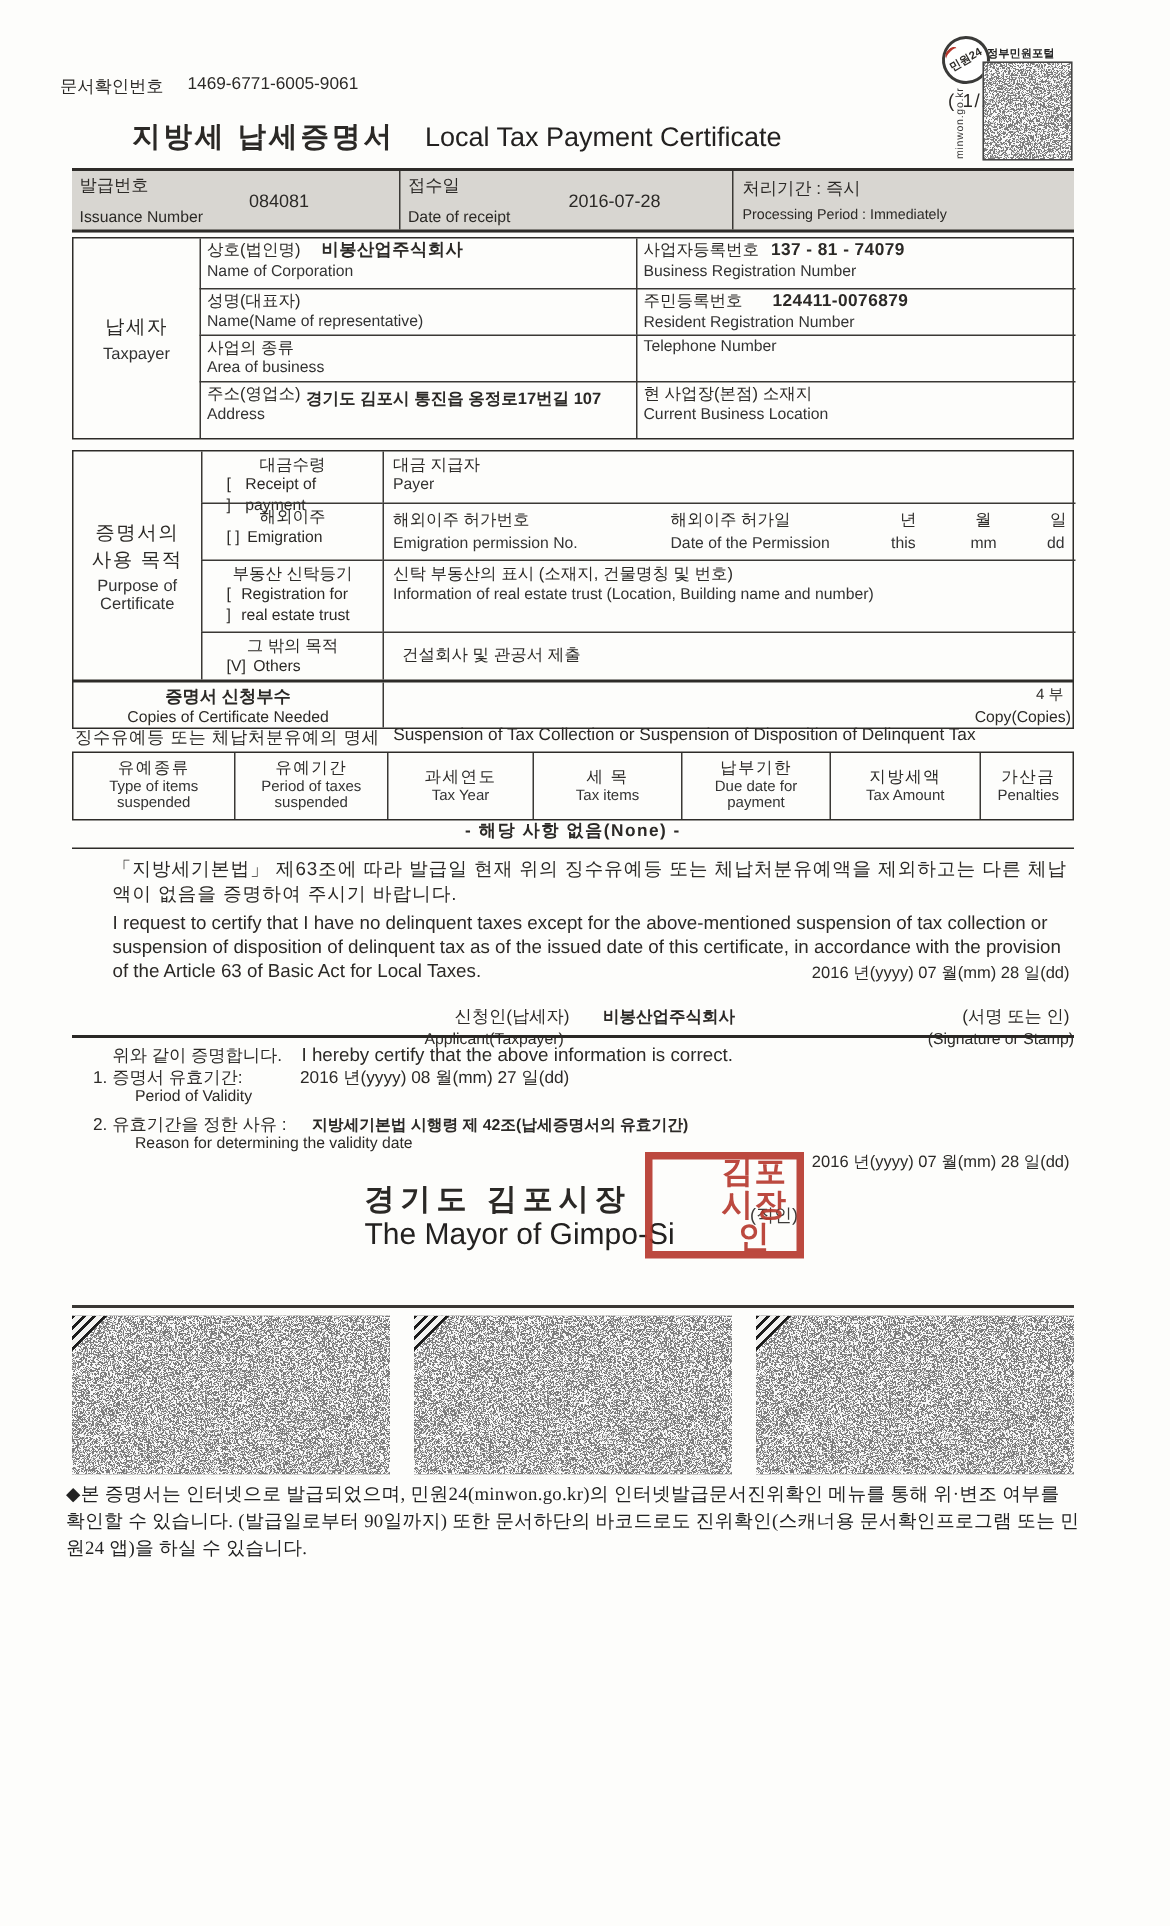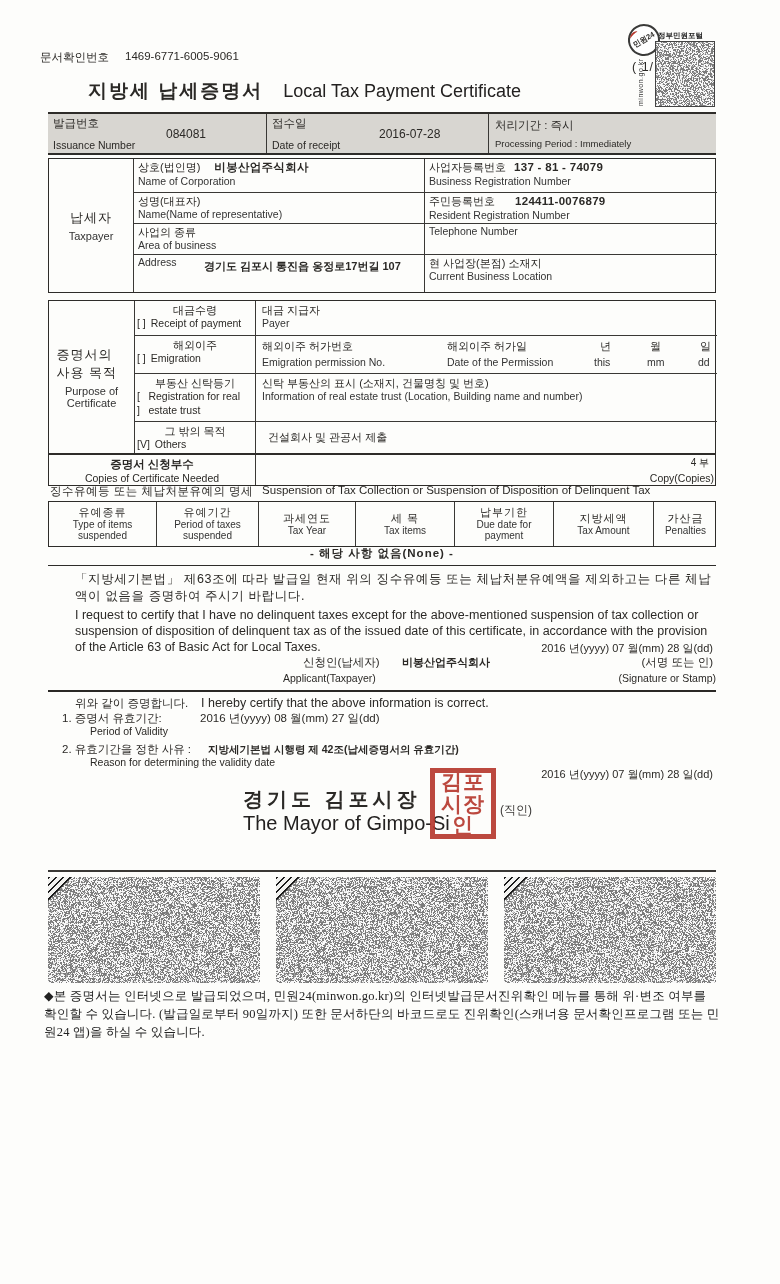--- a/index.html
+++ b/index.html
@@ -46,21 +46,21 @@
   .kv{padding:1px 4px;font-size:11px;line-height:1.3;}
   .kv .line1{display:flex;gap:14px;align-items:flex-start;}
   .kv .val{font-size:11.5px;font-weight:600;letter-spacing:.3px;}
   .kv .en{font-size:10.5px;color:#333;}
   
   .tp{top:158px;grid-template-columns:84px 291px 293px;grid-template-rows:33px 31px 31px 38px;}
   .addrval{position:absolute;left:70px;top:4px;width:214px;font-size:11px;font-weight:600;line-height:1.35;}
   .relcell{position:relative;}
   
   .pp{top:300px;grid-template-columns:85px 121px 462px;grid-template-rows:34px 38px 48px 32px;}
-  .ptype{padding:2px 0;font-size:11px;line-height:1.3;}
+  .ptype{padding:2px 14px;font-size:11px;line-height:1.3;}
   .ptype .pko{display:block;text-align:center;}
   .ptype .pen{display:flex;gap:5px;font-size:10.5px;padding-left:2px;}
   .pcontent{padding:2px 6px;font-size:11px;line-height:1.3;}
   .pcontent .en{font-size:10.5px;color:#333;}
   .emig span{position:absolute;font-size:11px;}
   .emig .e{font-size:10.5px;color:#333;}
   .vmid{display:flex;align-items:center;}
   
   .cp{top:454px;grid-template-columns:206px 462px;grid-template-rows:30px;}
   .cp .left{display:flex;flex-direction:column;align-items:center;justify-content:center;}
@@ -77,21 +77,21 @@
   .susp .ck{font-size:11px;letter-spacing:1px;}
   .susp .ce{font-size:10px;color:#333;text-align:center;}
   .none-row{position:absolute;top:546px;left:48px;width:668px;height:20px;border-bottom:1.5px solid #2e2c29;
             text-align:center;font-size:11.5px;font-weight:600;letter-spacing:1px;box-sizing:border-box;}
   
   .stmt{position:absolute;top:571px;left:75px;width:641px;}
   .stmt .sko{font-size:12.5px;letter-spacing:.6px;line-height:1.38;}
   .stmt .sen{font-size:12.5px;line-height:1.3;margin-top:1px;}
   .stmt-date{position:absolute;top:641px;left:48px;width:665px;text-align:right;font-size:11px;}
   .applicant{position:absolute;top:655px;left:48px;width:668px;height:34px;font-size:11.5px;}
-  .applicant span{position:absolute;white-space:nowrap;}
+  .applicant span{position:absolute;white-space:nowrap;margin-top:15px;}
   .ap-ko{left:255px;top:0;}
   .ap-name{left:354px;top:0;font-weight:700;font-size:11px;}
   .ap-sign{right:3px;top:0;}
   .ap-en{left:235px;top:17px;font-size:10.5px;}
   .ap-sign-en{right:0;top:17px;font-size:10.5px;}
   
   .certline{position:absolute;top:690px;left:48px;width:668px;border-top:2.5px solid #2a2825;}
   .certify{position:absolute;top:695px;left:48px;width:668px;font-size:11.5px;}
   .certify span{position:absolute;white-space:nowrap;}
   .c1k{left:27px;top:1px;} .c1e{left:153px;top:1px;font-size:12.5px;}
@@ -101,21 +101,21 @@
   .c5e{left:42px;top:61px;font-size:10.5px;}
   .cert-date{position:absolute;top:767px;left:48px;width:665px;text-align:right;font-size:11px;}
   
   .mayor{position:absolute;top:786px;left:48px;width:668px;height:82px;}
   .mayor .mko{position:absolute;left:195px;top:0;font-size:20px;font-weight:600;letter-spacing:4px;white-space:nowrap;}
   .mayor .men{position:absolute;left:195px;top:26px;font-size:20px;font-weight:500;white-space:nowrap;color:#232120;}
   .sealnote{position:absolute;left:452px;top:16px;font-size:12px;color:#3c3a38;}
   .seal{position:absolute;left:382px;top:-18px;width:56px;height:61px;border:5px solid #b5362b;
         display:flex;flex-direction:column;align-items:center;justify-content:center;
         color:#b5362b;font-weight:700;text-align:center;line-height:1.02;font-size:21px;
-        letter-spacing:1px;opacity:.9;}
+        letter-spacing:1px;opacity:.9;padding-left:40px;}
   
   .bc-line{position:absolute;top:870px;left:48px;width:668px;border-top:2.5px solid #3a3835;}
   .bcs{position:absolute;top:877px;left:48px;width:668px;height:106px;display:flex;gap:16px;}
   .bc{flex:1;position:relative;background:#b9b9b7;overflow:hidden;}
   .bc svg{display:block;width:100%;height:100%;}
   .bc .tri{position:absolute;top:0;left:0;width:24px;height:24px;
            background:repeating-linear-gradient(135deg,#1c1c1c 0 2px,#f2f2f0 2px 5px);
            clip-path:polygon(0 0,100% 0,0 100%);}
   
   .footer{position:absolute;top:988px;left:44px;width:678px;font-family:"Liberation Serif","DejaVu Serif",serif;
@@ -224,32 +224,33 @@
           <span class="ko">사업의 종류</span>
         <span class="val"></span>
         </div>
       <div class="en">Area of business</div>
     </div>
     <div class="cell bl bt kv">
       <div class="en">Telephone Number</div>
     </div>
 
     <div class="cell bl bt kv relcell">
+      <div><span class="ko">주소(영업소)</span></div>
       <div class="en">Address</div>
       <div class="addrval ko" style="white-space:normal">경기도 김포시 통진읍 옹정로17번길 107</div>
     </div>
     <div class="cell bl bt kv">
       <div><span class="ko">현 사업장(본점) 소재지</span></div>
       <div class="en">Current Business Location</div>
     </div>
   </div>
 
   <div class="tbl pp">
     <div class="cell hd" style="grid-row:1/5">
-      <span class="hk" style="text-align:left;white-space:normal;width:70px">증명서의 사용 목적</span>
+      <span class="hk" style="text-align:center;white-space:normal;width:70px">증명서의 사용 목적</span>
       <span class="he" style="width:80px">Purpose of Certificate</span>
     </div>
 
     <div class="cell bl ptype">
       <span class="pko ko">대금수령</span>
       <span class="pen">
           <span>[ ]</span>
         <span>Receipt of payment</span>
         </span>
     </div>

